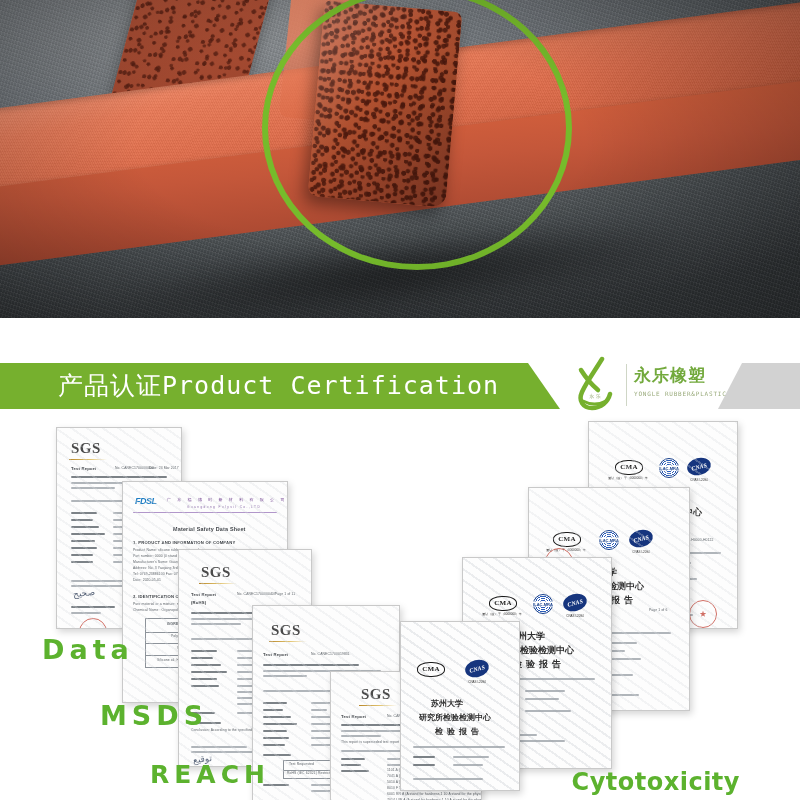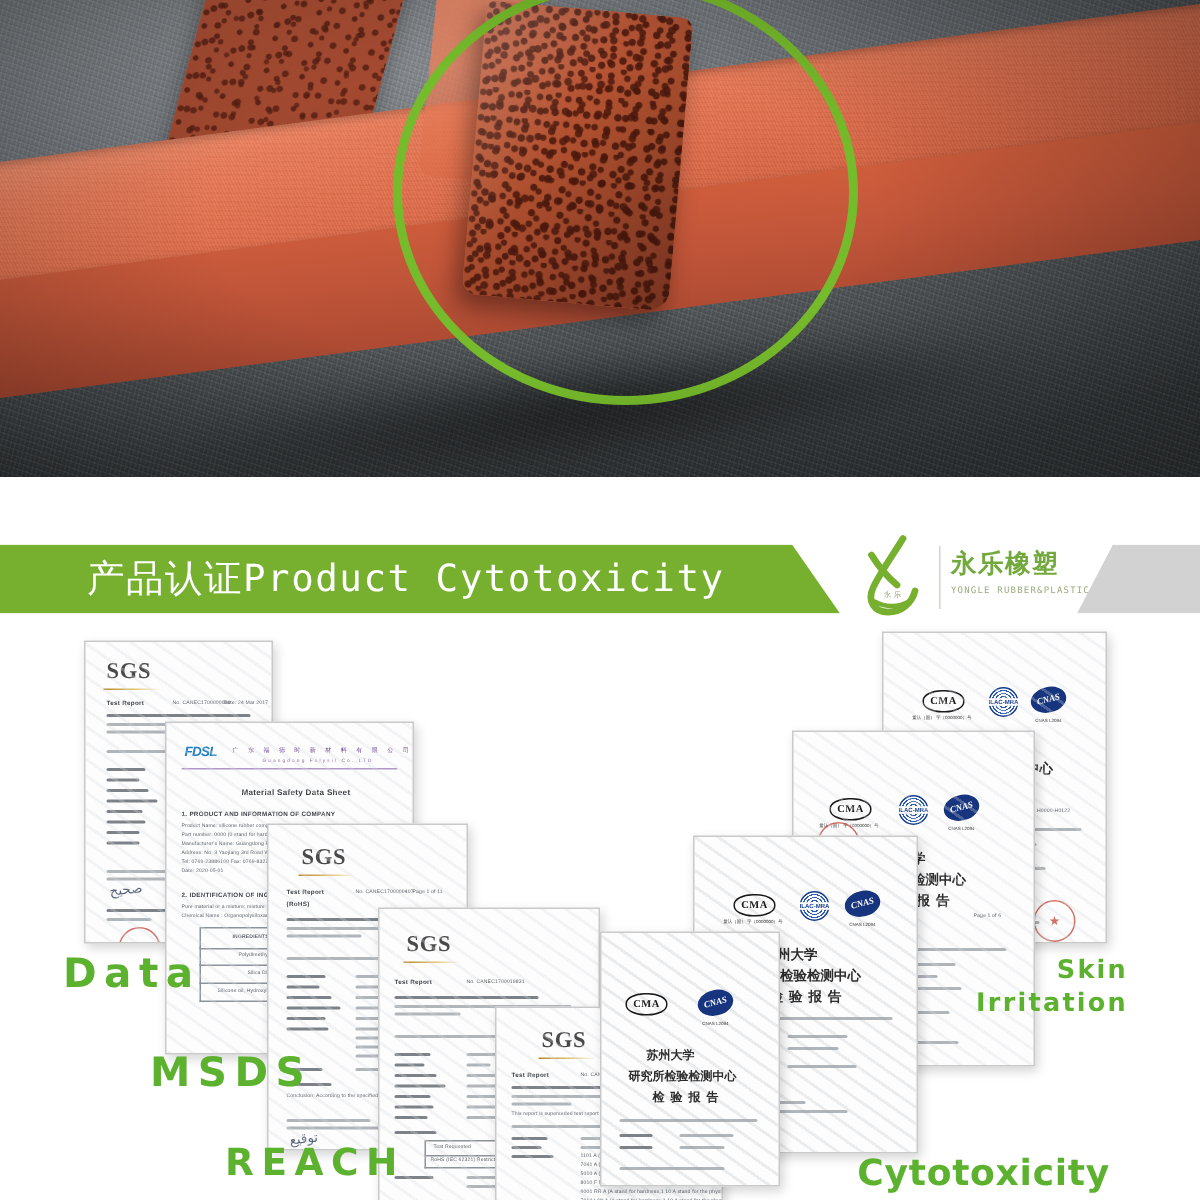--- a/index.html
+++ b/index.html
@@ -192,21 +192,21 @@
       <div class="pores"></div>
       <div class="sheen"></div>
     </div>
 
     <div class="circle"></div>
     <div class="bg-vign"></div>
   </div>
 
   <div class="banner-wrap">
     <div class="banner"></div>
-    <div class="banner-title">产品认证Product Cytotoxicity</div>
+    <div class="banner-title">产品认证Product Certification</div>
     <div class="gray-tab"></div>
   </div>
 
   <div class="logo">
     <svg class="logo-mark" viewBox="0 0 54 58">
       <path d="M34 3 C26 16 18 27 14 36 C10 45 15 52 24 52 C33 52 40 46 42 38" fill="none" stroke="#76b02e" stroke-width="4.5" stroke-linecap="round"></path>
       <path d="M13 14 C18 22 24 29 30 34" fill="none" stroke="#76b02e" stroke-width="4.5" stroke-linecap="round"></path>
       <path d="M15 45 C22 49 31 49 38 45" fill="none" stroke="#76b02e" stroke-width="3" stroke-linecap="round"></path>
       <text x="27" y="42" font-size="5" fill="#9aab7c" text-anchor="middle" font-family="DejaVu Sans">永 乐</text>
     </svg>
@@ -245,21 +245,21 @@
       <div class="ln" style="left:14px;top:152px;width:56px;"></div>
       <div class="ln" style="left:14px;top:157px;width:72px;"></div>
       <div class="sig" style="left:16px;top:160px;">صحيح</div>
       <div class="ln d" style="left:14px;top:178px;width:44px;"></div>
       <div class="ln" style="left:14px;top:184px;width:30px;"></div>
       <div class="stamp" style="left:22px;top:190px;"></div>
       <div class="qr" style="left:74px;top:190px;"></div>
       <div class="paper-tex"></div>
     </div>
 
-    <div class="cert" style="left:110px;top:72px;width:164px;height:220px;">
+    <div class="cert" style="left:122px;top:72px;width:164px;height:220px;">
       <div class="fdsl" style="left:12px;top:14px;">FDSL</div>
       <div class="msds-co" style="left:44px;top:15px;">广 东 福 德 时 新 材 料 有 限 公 司</div>
       <div class="msds-co2" style="left:64px;top:23px;">Guangdong  Folysil  Co.,LTD</div>
       <div class="ln" style="left:10px;top:30px;width:144px;background:#9b78bb;height:1.2px;"></div>
       <div class="hdr-t" style="left:50px;top:44px;font-size:5.4px;">Material Safety Data Sheet</div>
       <div class="hdr-t" style="left:10px;top:58px;">1. PRODUCT AND INFORMATION OF COMPANY</div>
       <div class="sm-t" style="left:10px;top:66px;">Product Name: silicone rubber compound</div>
       <div class="sm-t" style="left:10px;top:72px;">Part number: 0000 (0 stand for hardness, 1 stand for the number of series)</div>
       <div class="sm-t" style="left:10px;top:78px;">Manufacturer's Name: Guangdong  Folysil  Co.,LTD</div>
       <div class="sm-t" style="left:10px;top:84px;">Address: No. 3 Yaojiang 3rd Road West, Dongguan City, Guangdong Province</div>
@@ -475,19 +475,15 @@
       <div class="ln d" style="left:12px;top:142px;width:22px;"></div>
         <div class="ln" style="left:52px;top:142px;width:30px;"></div>
       <div class="ln" style="left:12px;top:156px;width:70px;"></div>
     </div>
 
   </div>
 
   <div class="tag pahs">Data</div>
   <div class="tag msds">MSDS</div>
   <div class="tag reach">REACH</div>
-  <div class="tag irritation">
-    <div>Skin</div>
-    <div>Irritation</div>
-  </div>
   <div class="tag cyto">Cytotoxicity</div>
 
 </div>
 
 </body></html>

